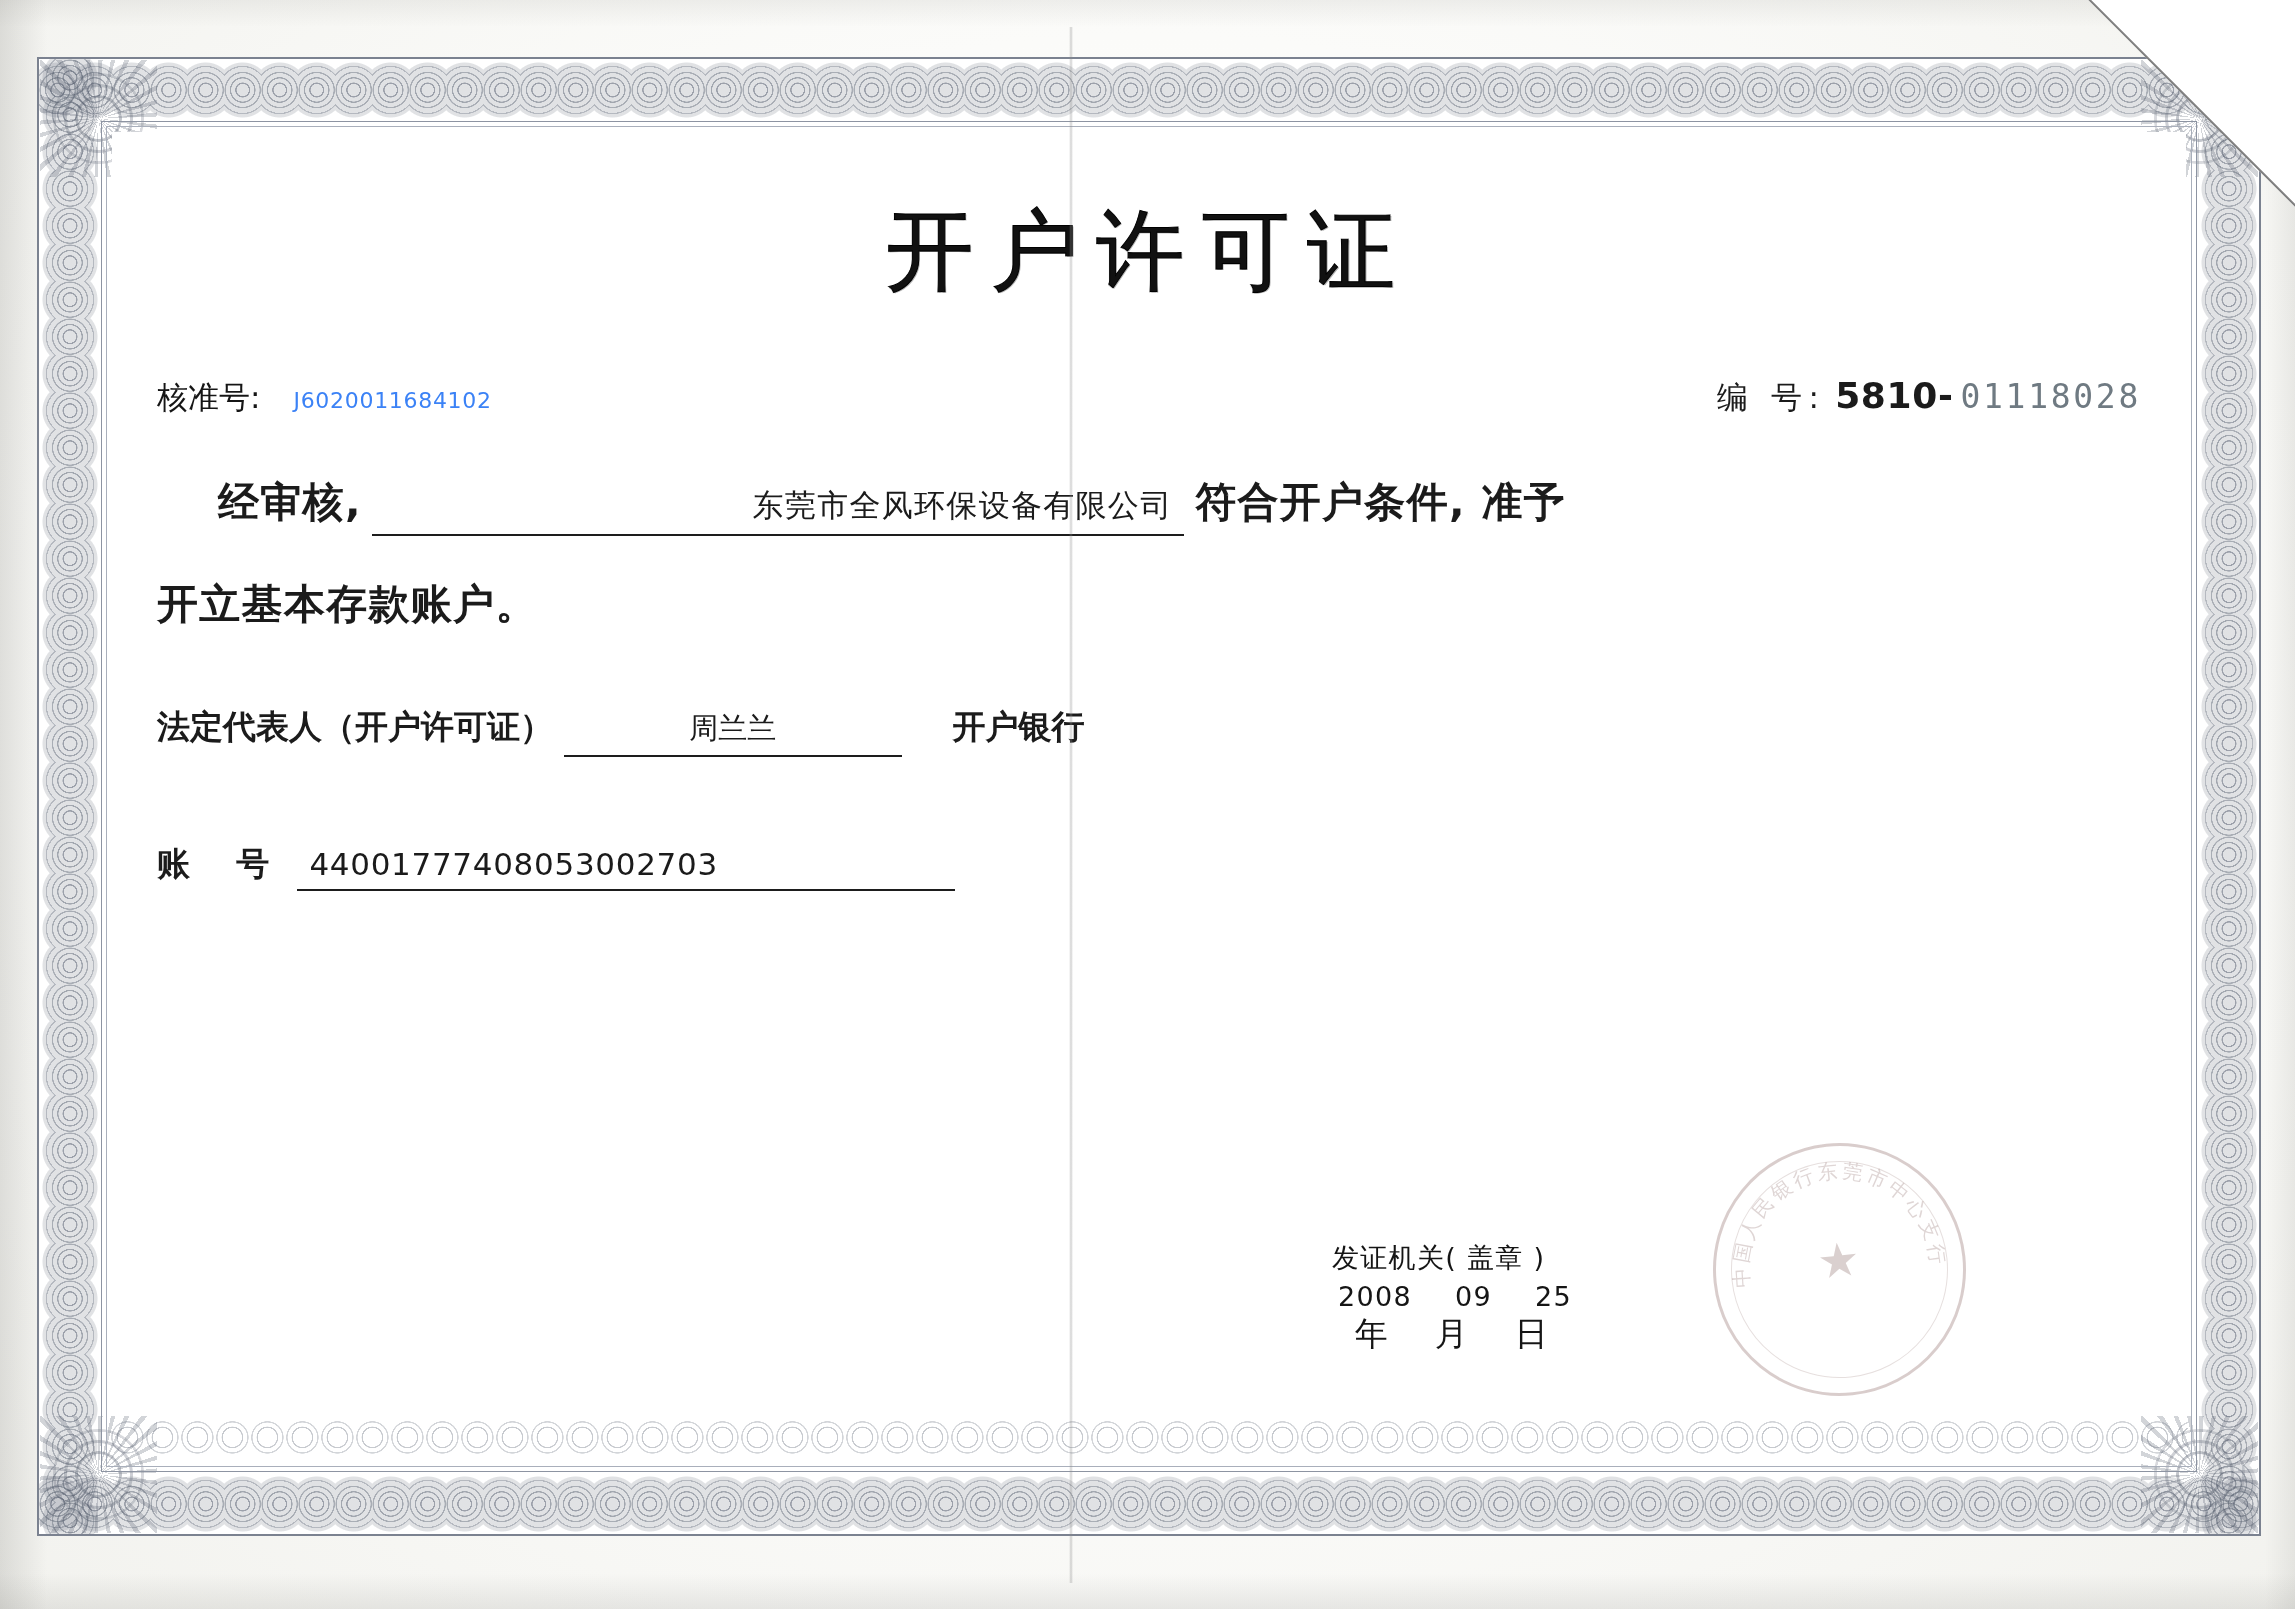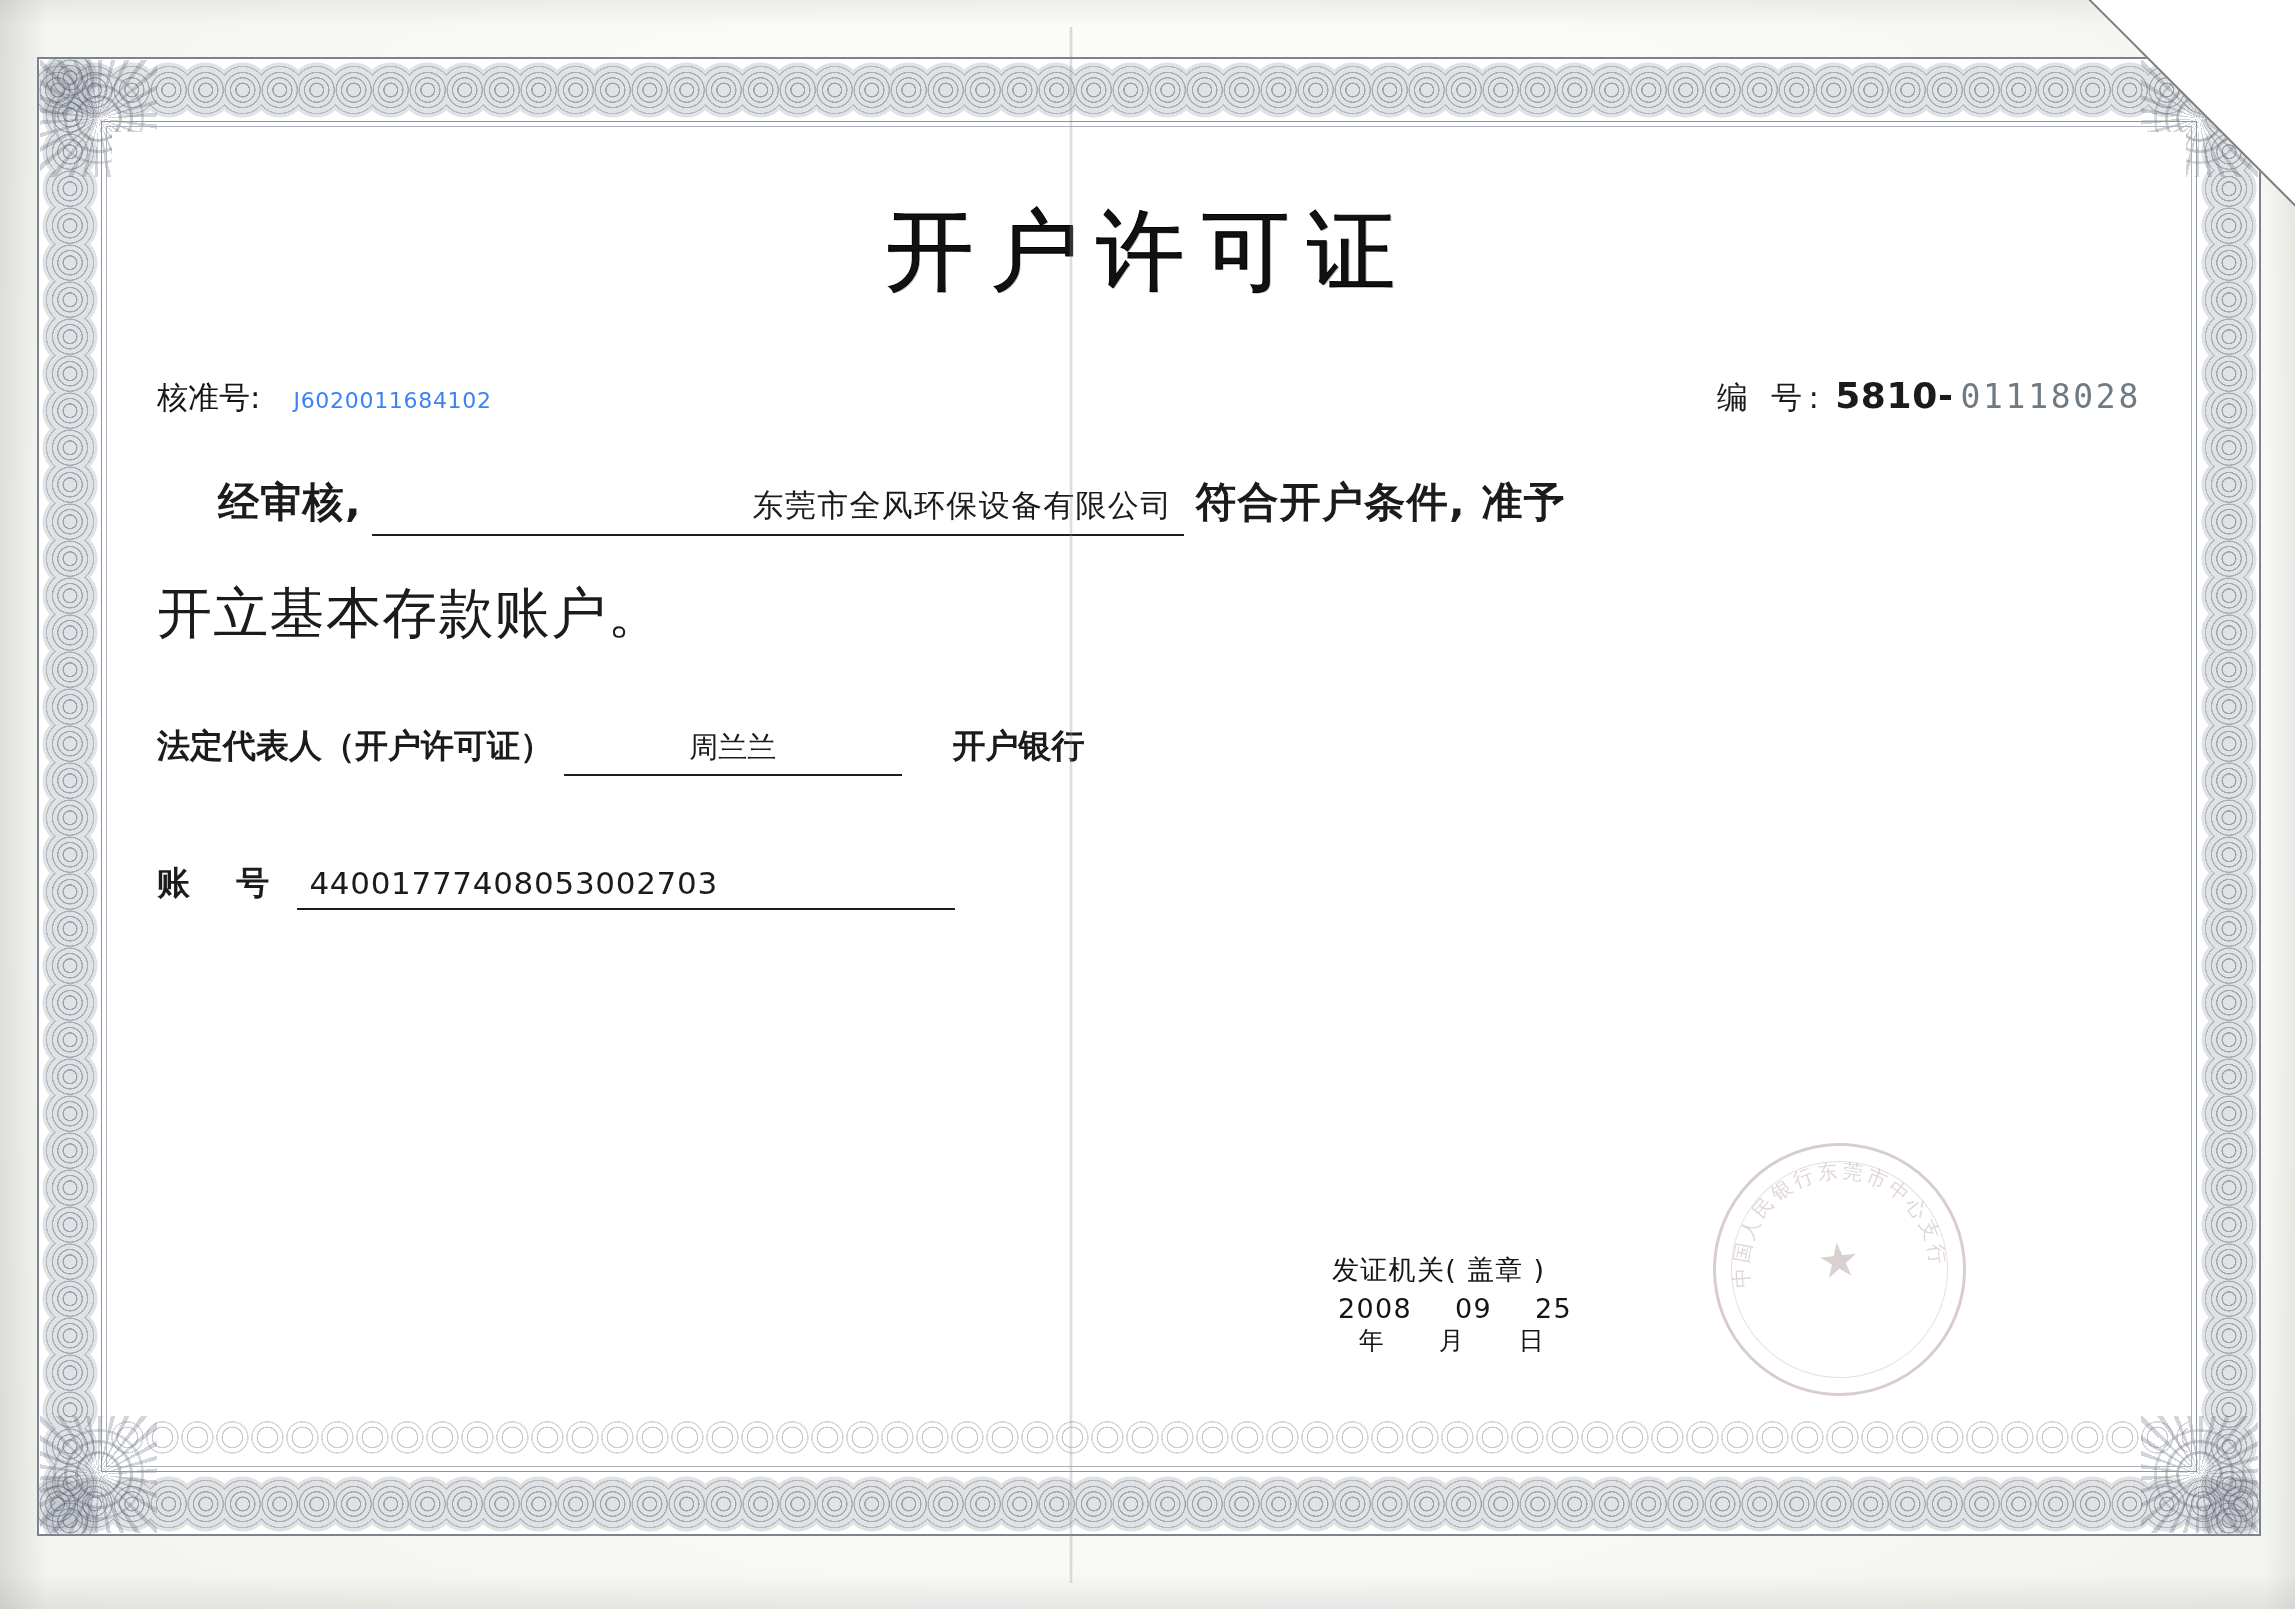--- a/index.html
+++ b/index.html
@@ -176,21 +176,21 @@
     border-bottom:2px solid #1d1d1d;
     text-align:center;
     font-weight:400;
     font-size:31px;
     padding:0 12px 6.7px 12px;
     margin:0 10.7px;
   }
   .fill-company{width:788px;text-align:right;}
   .para2{
     margin-top:41px;
-    font-size:55px;font-weight:400;letter-spacing:1.3px;
+    font-size:41px;font-weight:700;letter-spacing:1.3px;
   }
 
   .line-rep{
     margin-top:73px;
     display:flex;align-items:baseline;
     font-size:33px;font-weight:700;
   }
   .fill-rep{width:314px;font-weight:400;font-size:29px;}
   .bank-label{margin-left:40px;font-size:33px;font-weight:700;}
   .bank-box{
@@ -218,21 +218,21 @@
     color:#151515;
     letter-spacing:1.3px;
   }
   .issuer-date{
     margin-top:5.3px;
     font-family:"DejaVu Sans","Liberation Sans",sans-serif;
     font-size:27px;
     letter-spacing:1.3px;
   }
   .issuer-date .d{display:inline-block;width:80px;text-align:right;}
-  .issuer-units{font-size:25px;letter-spacing:1.3px;}
+  .issuer-units{font-size:33px;letter-spacing:1.3px;}
   .issuer-units span{display:inline-block;width:80px;text-align:center;}
 
   
   .stamp{
     position:absolute;
     left:1556px;bottom:40px;
     width:247px;height:247px;
     border-radius:50%;
     border:3.3px solid rgba(160,130,128,.40);
     color:rgba(150,120,118,.45);

